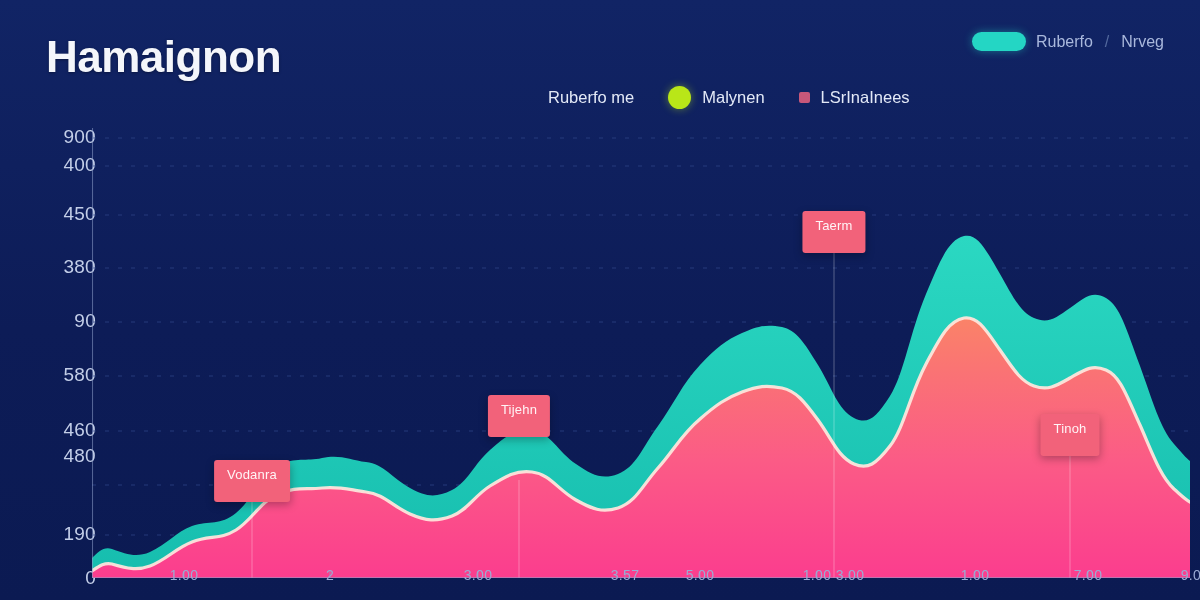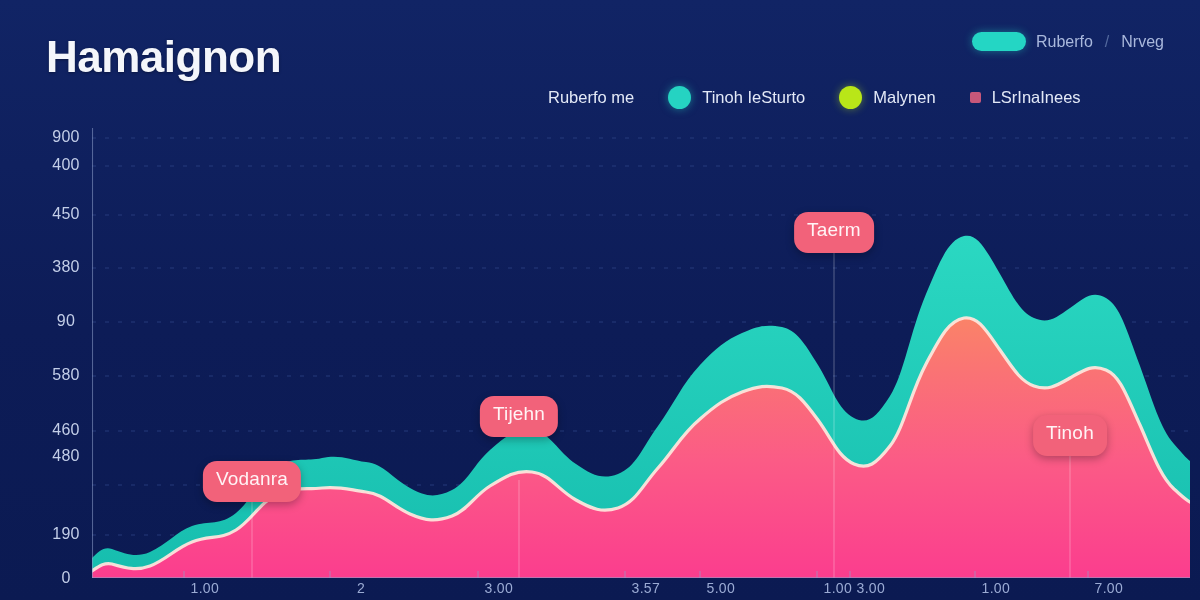--- a/index.html
+++ b/index.html
@@ -69,47 +69,47 @@
   #plot svg { display:block; width:100%; height:100%; }
 
   
   .axis-line { stroke:#8FA0CB; stroke-width:1.1; opacity:.55; }
 
   
   .ytick {
     position:absolute;
     right:1104px;
     width:60px;
-    text-align:center;
-    font-size:16px;
+    text-align:right;
+    font-size:19px;
     color:#C3CEE8;
     transform:translateY(-50%);
     letter-spacing:.3px;
   }
   
   .xtick {
     position:absolute;
-    top:452px;
+    top:439px;
     width:70px;
     margin-left:-35px;
-    text-align:right;
+    text-align:center;
     font-size:14px;
     color:#9BABD4;
     letter-spacing:.3px;
   }
 
   
   .badge {
     position:absolute;
     transform:translate(-50%,-100%);
     background:#F2627A;
     color:#FFF4F6;
-    font-size:19px;
-    padding:7px 13px 12px;
-    border-radius:14px;
+    font-size:13px;
+    padding:7px 13px 20px;
+    border-radius:3px;
     box-shadow:0 3px 9px rgba(0,0,0,.28);
     white-space:nowrap;
     letter-spacing:.2px;
   }
 </style>
 </head>
 <body>
 
 <div id="root">
 
@@ -118,24 +118,20 @@
   <div id="legend-top">
     <span class="pill"></span>
     <span class="legend-top-label">Ruberfo</span>
     <span class="sep">/</span>
     <span class="legend-top-label">Nrveg</span>
   </div>
 
   <div id="legend-main">
     <div class="legend-item">
       <span class="legend-label">Ruberfo me</span>
-    </div>
-    <div class="legend-item">
-      <span class="dot teal"></span>
-      <span class="legend-label">Tinoh IeSturto</span>
     </div>
     <div class="legend-item">
       <span class="dot lime"></span>
       <span class="legend-label">Malynen</span>
     </div>
     <div class="legend-item">
       <span class="dot pinkmark"></span>
       <span class="legend-label">LSrInaInees</span>
     </div>
   </div>

